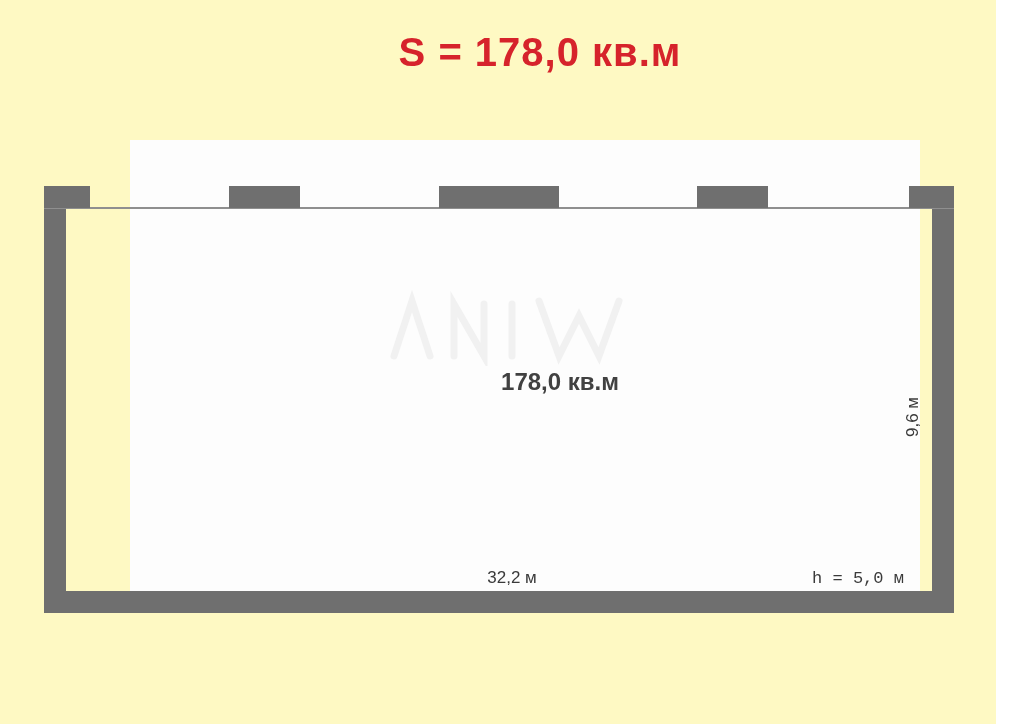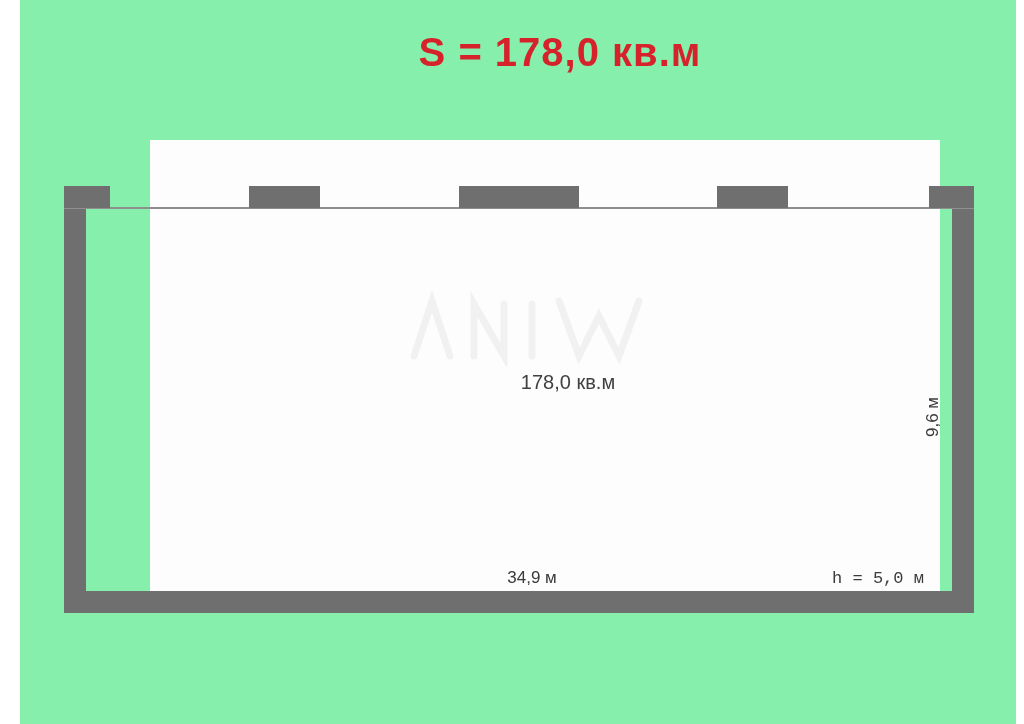--- a/index.html
+++ b/index.html
@@ -9,21 +9,21 @@
     --label:#3a3a3a;
     --area:#414141;
   }
   html,body{margin:0;padding:0;}
   body{
     width:1024px;height:724px;
     background:#ffffff;
     font-family:"Liberation Sans", sans-serif;
     overflow:hidden;
   }
-  .page{position:relative;width:996px;height:724px;background:#86efac;margin-left:20px;}
+  .page{position:relative;width:996px;height:724px;background:#fef9c3;}
   .title{
     position:absolute;left:540px;top:30px;transform:translateX(-50%);
     font-size:40px;font-weight:bold;letter-spacing:1px;
     color:var(--red);white-space:nowrap;
   }
   .backdrop{
     position:absolute;left:130px;top:140px;width:790px;height:465px;
     background:#fdfdfd;
   }
   .plan{position:absolute;left:44px;top:186px;width:910px;height:427px;}
@@ -39,22 +39,22 @@
   .pier-1{left:0;width:46px;}
   .pier-2{left:185px;width:71px;}
   .pier-3{left:395px;width:120px;}
   .pier-4{left:653px;width:71px;}
   .pier-5{left:865px;width:45px;}
   .label{
     position:absolute;color:var(--label);white-space:nowrap;
     font-size:17px;
   }
   .label-area{
-    left:504px;top:196px;transform:translate(-50%,-50%);
-    font-size:20px;font-weight:normal;color:var(--area);
+    left:516px;top:196px;transform:translate(-50%,-50%);
+    font-size:24px;font-weight:bold;color:var(--area);
   }
   .label-width{left:468px;top:392px;transform:translate(-50%,-50%);}
   .label-ceiling{left:814px;top:392px;transform:translate(-50%,-50%);font-family:Liberation Mono, monospace;}
   .label-depth{left:869px;top:231px;transform:translate(-50%,-50%) rotate(-90deg);}
   .watermark{position:absolute;left:340px;top:100px;opacity:1;}
 </style>
 </head>
 <body>
 
 <div class="page">
@@ -81,20 +81,20 @@
     <div class="window-line"></div>
 
     <div class="wall pier pier-1"></div>
     <div class="wall pier pier-2"></div>
     <div class="wall pier pier-3"></div>
     <div class="wall pier pier-4"></div>
     <div class="wall pier pier-5"></div>
 
     <div class="label label-area">178,0 кв.м</div>
 
-    <div class="label label-width">34,9 м</div>
+    <div class="label label-width">32,2 м</div>
 
     <div class="label label-ceiling">h = 5,0 м</div>
 
     <div class="label label-depth">9,6 м</div>
 
   </div>
 </div>
 
 </body></html>

